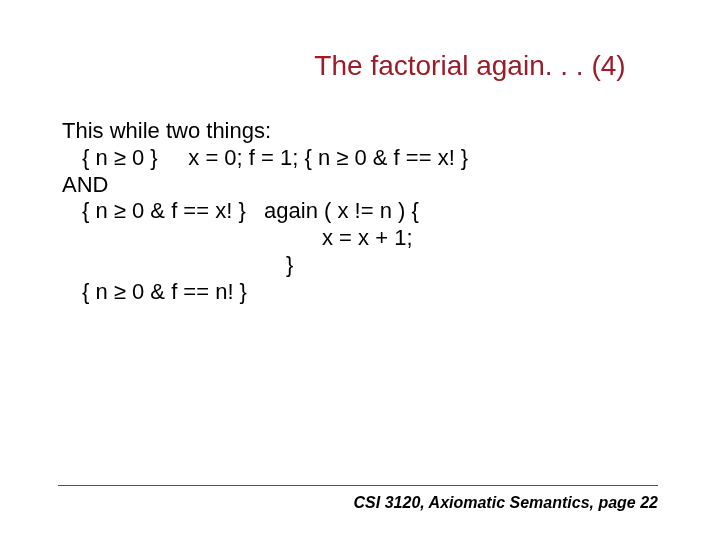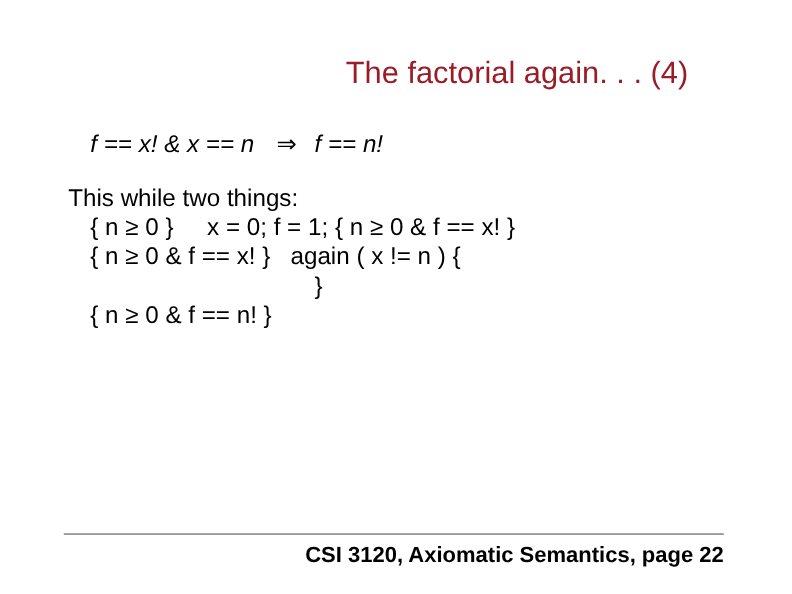--- a/index.html
+++ b/index.html
@@ -66,58 +66,56 @@
     position: absolute;
     left: 58px;
     width: 600px;
     top: 485px;
     border-top: 1px solid #555;
   }
   .footer {
     position: absolute;
     right: 62px;
     top: 494px;
-    font-size: 20px;
+    font-size: 16px;
     color: #000;
     font-weight: bold;
     font-family: Arial, Helvetica, sans-serif;
+    font-style: italic;
   }
 </style>
 </head>
 <body>
 
 <div class="slide">
 
   <div class="title">The factorial again. . . (4)</div>
 
   <div class="body">
 
 
-    <div class="expr line">
-      <span>f == x!  &amp;  x == n</span>
-      <span class="implies">⇒</span>
-      <span>f == n!</span>
-    </div>
 
     <div class="means line">This while two things:</div>
 
     <div class="line indent1">
       <span class="ital">{ n ≥ 0 }</span>
       &nbsp;&nbsp;&nbsp;
       <span>x = 0; f = 1;</span>
       <span class="ital">{ n ≥ 0 &amp;  f == x! }</span>
     </div>
 
+    <div class="line">AND</div>
 
     <div class="line indent1">
       <span class="ital">{ n ≥ 0 &amp; f == x! }</span>
       &nbsp;
       <span>again ( x != n ) {</span>
     </div>
 
+    <div class="line indent-center">x = x + 1;</div>
     <div class="line indent-brace">}</div>
 
     <div class="line indent1 ital">{ n ≥ 0 &amp; f == n! }</div>
 
   </div>
 
   <div class="hr"></div>
 
   <div class="footer">CSI 3120, Axiomatic Semantics, page 22</div>
 

